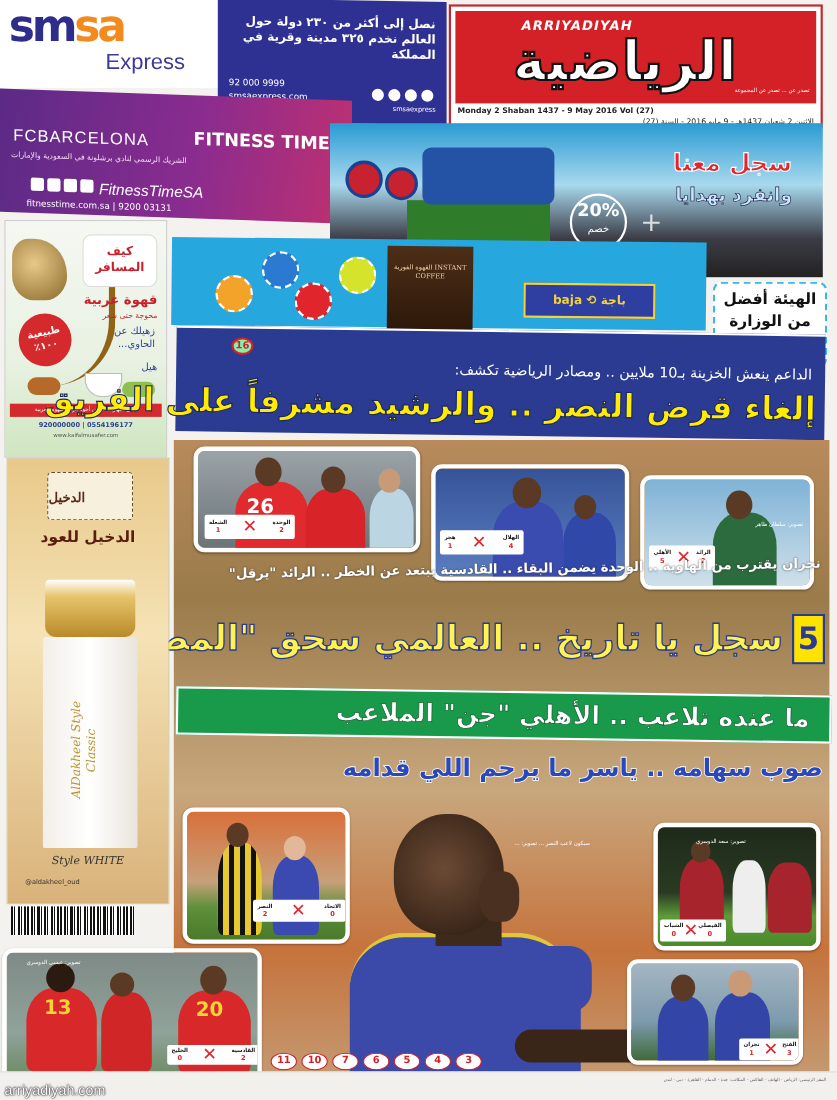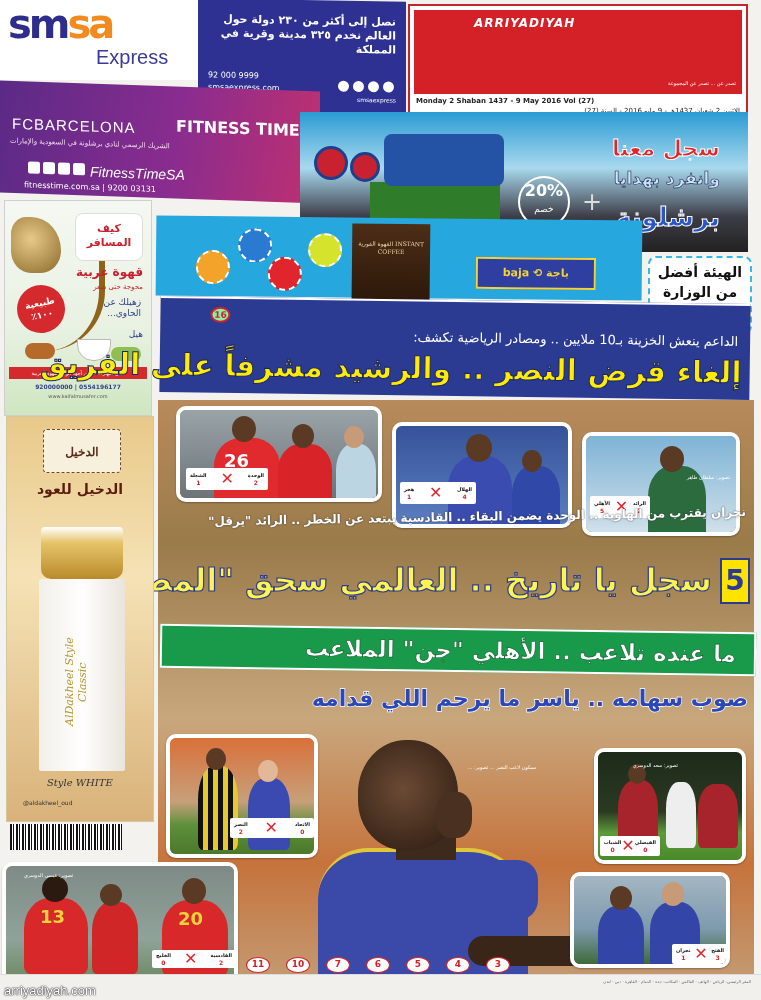--- a/index.html
+++ b/index.html
@@ -111,26 +111,26 @@
   #bigplayer { left: 318px; top: 740px; width: 290px; height: 240px; }
   #bigplayer .body { position: absolute; left: 0; top: 108px; width: 210px; height: 140px; background: #3b4aa8; border-radius: 50px 60px 0 0; border-top: 4px solid #e2c63a; }
   #bigplayer .neck { position: absolute; left: 78px; top: 70px; width: 60px; height: 50px; background: #3d2a1d; }
   #bigplayer .face { position: absolute; left: 40px; top: 0; width: 100px; height: 110px; background: radial-gradient(circle at 45% 45%, #6b4a34, #2a1a10); border-radius: 48% 48% 45% 45%; }
   #bigplayer .hand { position: absolute; left: 118px; top: 52px; width: 36px; height: 46px; background: #4a3020; border-radius: 40%; }
   #bigplayer .forearm { position: absolute; left: 150px; top: 196px; width: 120px; height: 30px; background: #3a2619; border-radius: 15px; }
   #bigplayer .sleeve { position: absolute; left: 150px; top: 120px; width: 70px; height: 60px; background: #3b4aa8; border-radius: 20px; }
   #bigcap { left: 452px; top: 764px; width: 100px; color: #fff; font: 5px/7px "DejaVu Sans", sans-serif; direction: rtl; text-align: center; }
 
   
-  #pills { left: 246px; top: 957px; display: flex; gap: 16px; }
+  #pills { left: 246px; top: 957px; display: flex; gap: 4px; }
   #pills span { display: inline-block; width: 24px; height: 16px; background: #fff; border: 1.5px solid #d32127; border-radius: 50%; color: #d32127; font: bold 9px/13px "DejaVu Sans", sans-serif; text-align: center; }
 
   
   #perfume-ad { left: 6px; top: 416px; width: 148px; height: 406px; background: linear-gradient(180deg, #e8c98a 0%, #f5e2b5 40%, #d9b27a 100%); border: 1px solid #d3c79e; }
-  #perfume-ad .logo { position: absolute; left: 36px; top: 12px; width: 78px; height: 44px; background: #f7f0dd; border: 1px dashed #6a4a2a; border-radius: 4px; color: #5a2a1a; font: bold 12px/44px "DejaVu Serif", serif; text-align: center; direction: rtl; }
+  #perfume-ad .logo { position: absolute; left: 36px; top: 12px; width: 78px; height: 44px; background: #f7f0dd; border: 1px dashed #6a4a2a; border-radius: 4px; color: #5a2a1a; font: bold 12px/44px "DejaVu Serif", serif; text-align: left; direction: rtl; }
   #perfume-ad .brand { position: absolute; left: 0; right: 0; top: 64px; color: #5a1e10; font: 900 14px "DejaVu Sans", sans-serif; text-align: center; direction: rtl; }
   #perfume-ad .cap { position: absolute; left: 34px; top: 110px; width: 82px; height: 52px; background: linear-gradient(180deg, #fff 0%, #e6c46a 30%, #b98a2a 100%); border-radius: 4px 4px 10px 10px; }
   #perfume-ad .bottle { position: absolute; left: 32px; top: 162px; width: 86px; height: 192px; background: linear-gradient(90deg, #f2efe8, #fff 50%, #e9e5dc); border-radius: 2px; }
   #perfume-ad .label { position: absolute; left: 56px; top: 220px; width: 40px; height: 90px; color: #b8952e; font: italic 11px "DejaVu Serif", serif; writing-mode: vertical-rl; transform: rotate(180deg); text-align: center; }
   #perfume-ad .style { position: absolute; left: 40px; top: 360px; color: #333; font: italic 10px "DejaVu Serif", serif; }
   #perfume-ad .handle { position: absolute; left: 16px; top: 382px; color: #333; font: 6px "DejaVu Sans", sans-serif; }
   #barcode { left: 10px; top: 824px; width: 112px; height: 26px; background: repeating-linear-gradient(90deg, #111 0 2px, #fff 2px 3px, #111 3px 4px, #fff 4px 6px); }
 
   
   #bl-photo { left: 2px; top: 862px; width: 236px; height: 140px; }
@@ -155,20 +155,21 @@
       <span></span>
       <span></span>
       <span></span>
   </div>
   <div class="handle">smsaexpress</div>
 </div>
 
 <div id="masthead" class="abs">
   <div class="red"></div>
   <div class="en">ARRIYADIYAH</div>
+  <div class="ar">الرياضية</div>
   <div class="tag">تصدر عن ... تصدر عن المجموعة</div>
   <div class="date-en">Monday 2 Shaban 1437 - 9 May 2016 Vol (27)</div>
   <div class="date-ar">الاثنين 2 شعبان 1437هـ - 9 مايو 2016 - السنة (27)</div>
 </div>
 
 <div id="fcb-left" class="abs">
   <div class="club">FCBARCELONA</div>
   <div class="ftar">FITNESS TIME</div>
   <div class="ftsub">الشريك الرسمي لنادي برشلونة في السعودية والإمارات</div>
   <div class="soc">
@@ -182,21 +183,20 @@
 </div>
 <div id="fcb-right" class="abs">
   <div class="turf"></div>
   <div class="gear"></div>
   <div class="ball1"></div>
   <div class="ball2"></div>
   <div class="disc"><span>20%</span><small>خصم</small></div>
   <div class="plus">+</div>
   <div class="l1">سجل معنا</div>
   <div class="l2">وانفرد بهدايا</div>
-  <div class="l3">برشلونة</div>
 </div>
 
 <div id="coffee-ad" class="abs">
   <div class="pot"></div>
   <div class="pour"></div>
   <div class="logo">كيف المسافر</div>
   <div class="h">قهوة عربية</div>
   <div class="s1">محوجة حتى شعر</div>
   <div class="s2">زهيلك عن الحاوي...</div>
   <div class="badge">طبيعية ١٠٠٪</div>

